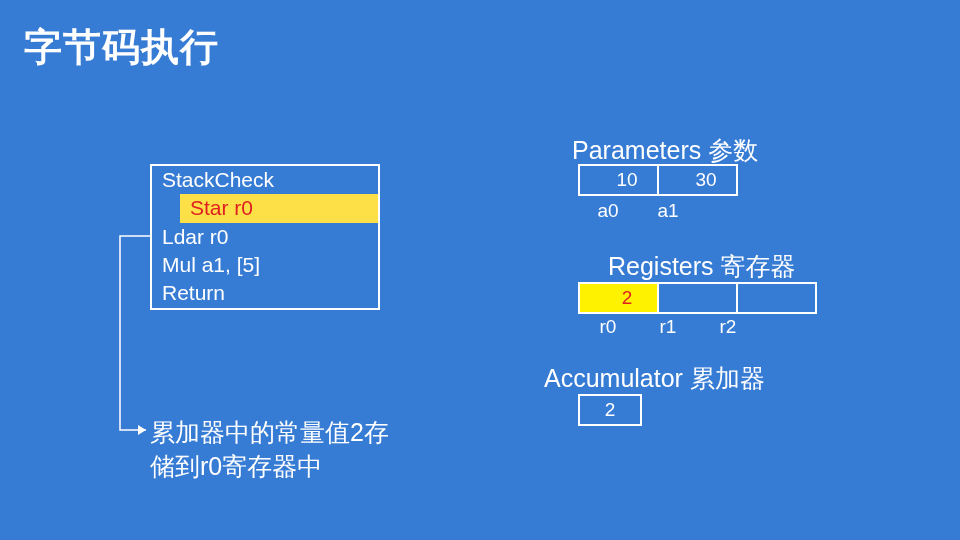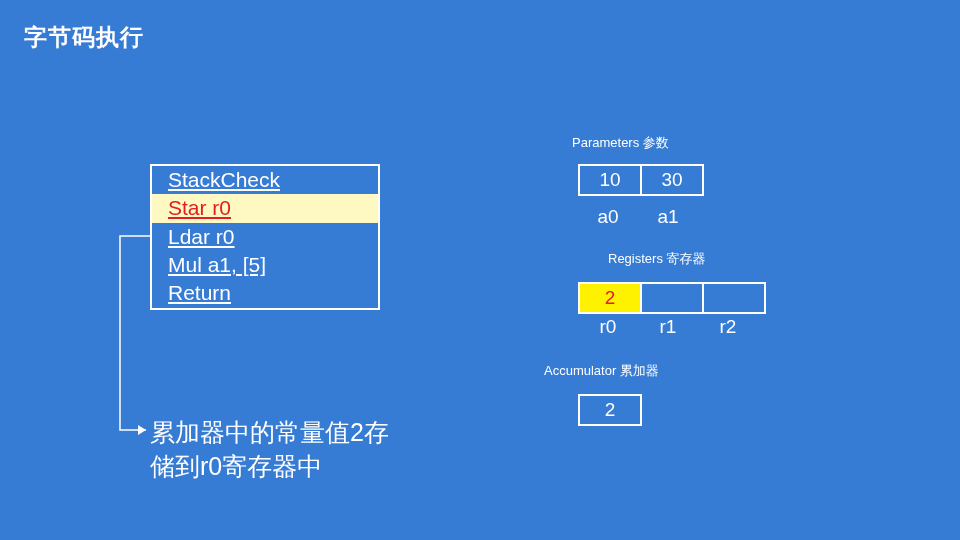--- a/index.html
+++ b/index.html
@@ -9,73 +9,74 @@
     height: 540px;
     background: #367bd4;
     font-family: "Segoe UI", "Microsoft YaHei", sans-serif;
     color: #ffffff;
     overflow: hidden;
   }
   .title {
     position: absolute;
     left: 24px;
     top: 22px;
-    font-size: 23px;
+    font-size: 38px;
     font-weight: 700;
     letter-spacing: 1px;
   }
   .bytecode-box {
     position: absolute;
     left: 150px;
     top: 164px;
     width: 226px;
     border: 2px solid #ffffff;
     font-size: 21px;
     line-height: 1.35;
   }
   .bytecode-box .instr {
-    padding: 0 16px;
-    text-decoration: underline;
+    padding: 0 10px;
   }
   .bytecode-box .instr.highlight {
-    background: #fef9c3;
+    background: #fde047;
     color: #e02020;
+    margin-left: 28px;
   }
   .annotation {
     position: absolute;
     left: 150px;
     top: 416px;
     width: 260px;
     font-size: 25px;
     line-height: 1.35;
   }
   .arrow-svg {
     position: absolute;
     left: 108px;
     top: 220px;
     width: 44px;
     height: 220px;
     overflow: visible;
   }
   .section-label {
     position: absolute;
-    font-size: 13px;
+    font-size: 25px;
   }
   .cells {
     position: absolute;
     display: flex;
   }
   .cell {
     border: 2px solid #ffffff;
     width: 60px;
     height: 28px;
     text-align: center;
     font-size: 19px;
     line-height: 28px;
     margin-left: -2px;
+    padding-left: 17px;
   }
   .cell:first-child { margin-left: 0; }
   .cell.hl {
     background: #fff200;
     color: #e02020;
   }
   .cell-labels {
     position: absolute;
     display: flex;
     font-size: 19px;
@@ -113,21 +114,21 @@
   <path d="M 38 210 L 30 205 L 30 215 Z" fill="#ffffff"></path>
 </svg>
 
 <div class="annotation">累加器中的常量值2存储到r0寄存器中</div>
 
 <div class="section-label" style="left:572px; top:134px;">Parameters 参数</div>
 <div class="cells" style="left:578px; top:164px;">
   <div class="cell">10</div>
   <div class="cell">30</div>
 </div>
-<div class="cell-labels" style="left:578px; top:206px;">
+<div class="cell-labels" style="left:578px; top:200px;">
   <span>a0</span>
   <span>a1</span>
 </div>
 
 <div class="section-label" style="left:572px; top:250px;margin-left:36px;">Registers 寄存器</div>
 <div class="cells" style="left:578px; top:282px;">
   <div class="cell hl">2</div>
   <div class="cell"></div>
   <div class="cell"></div>
 </div>

